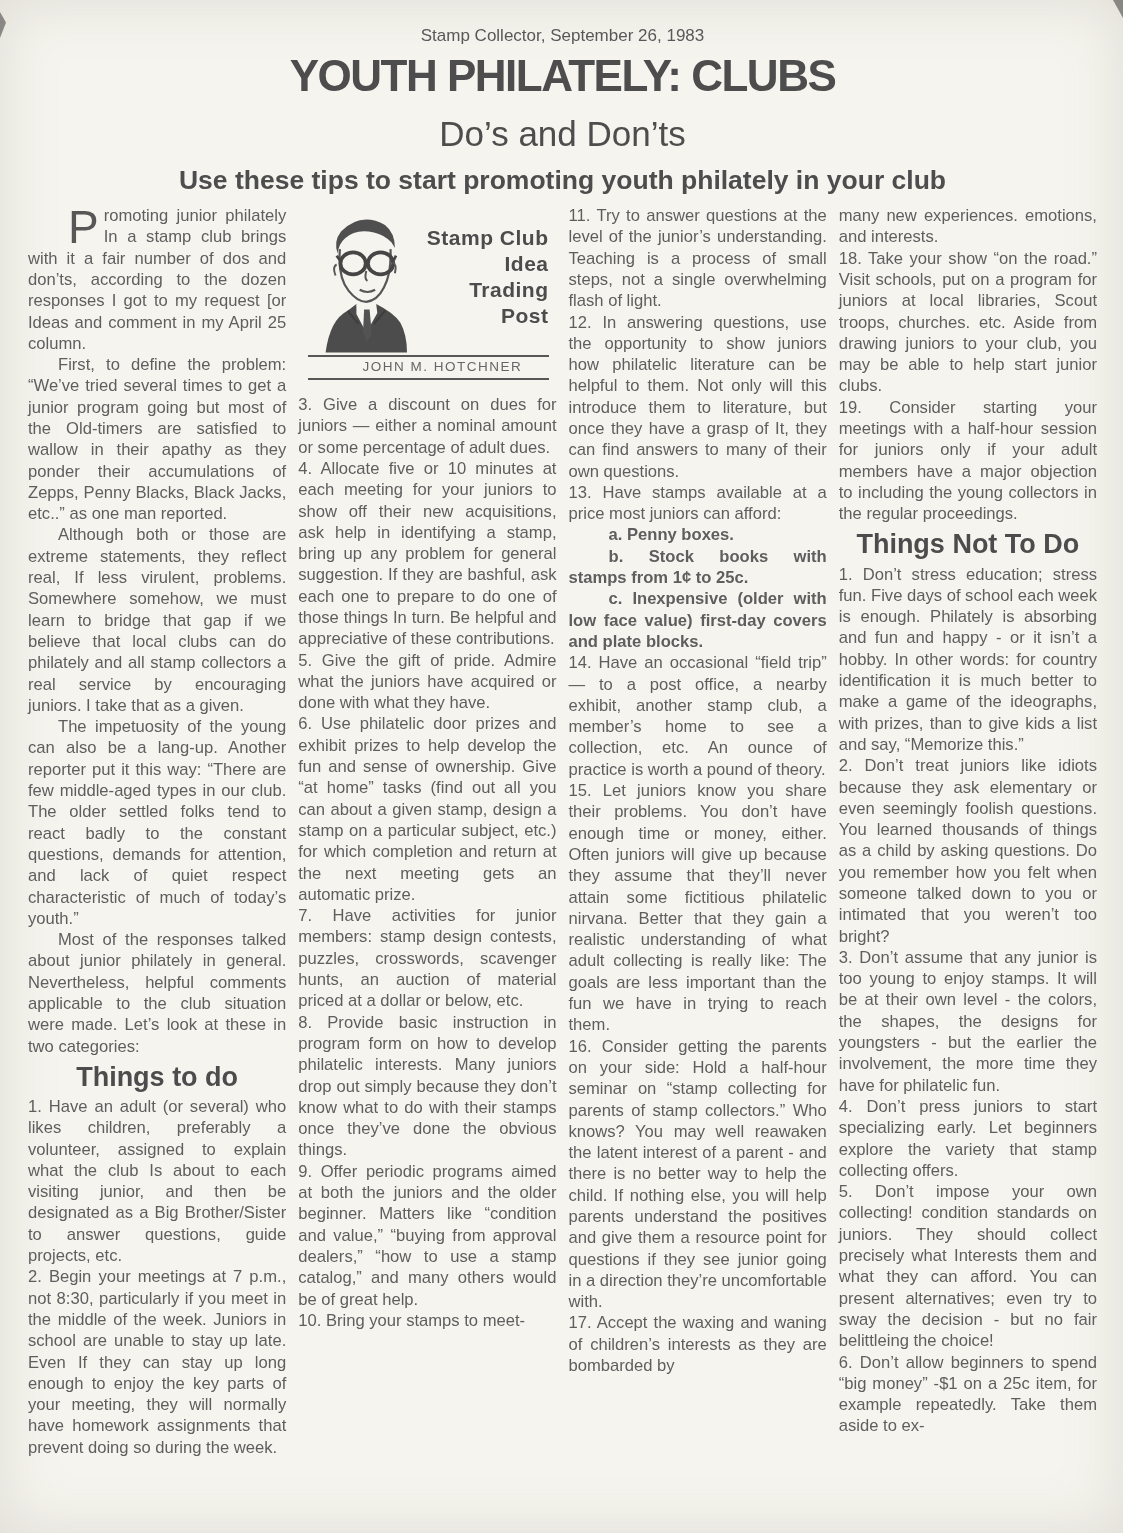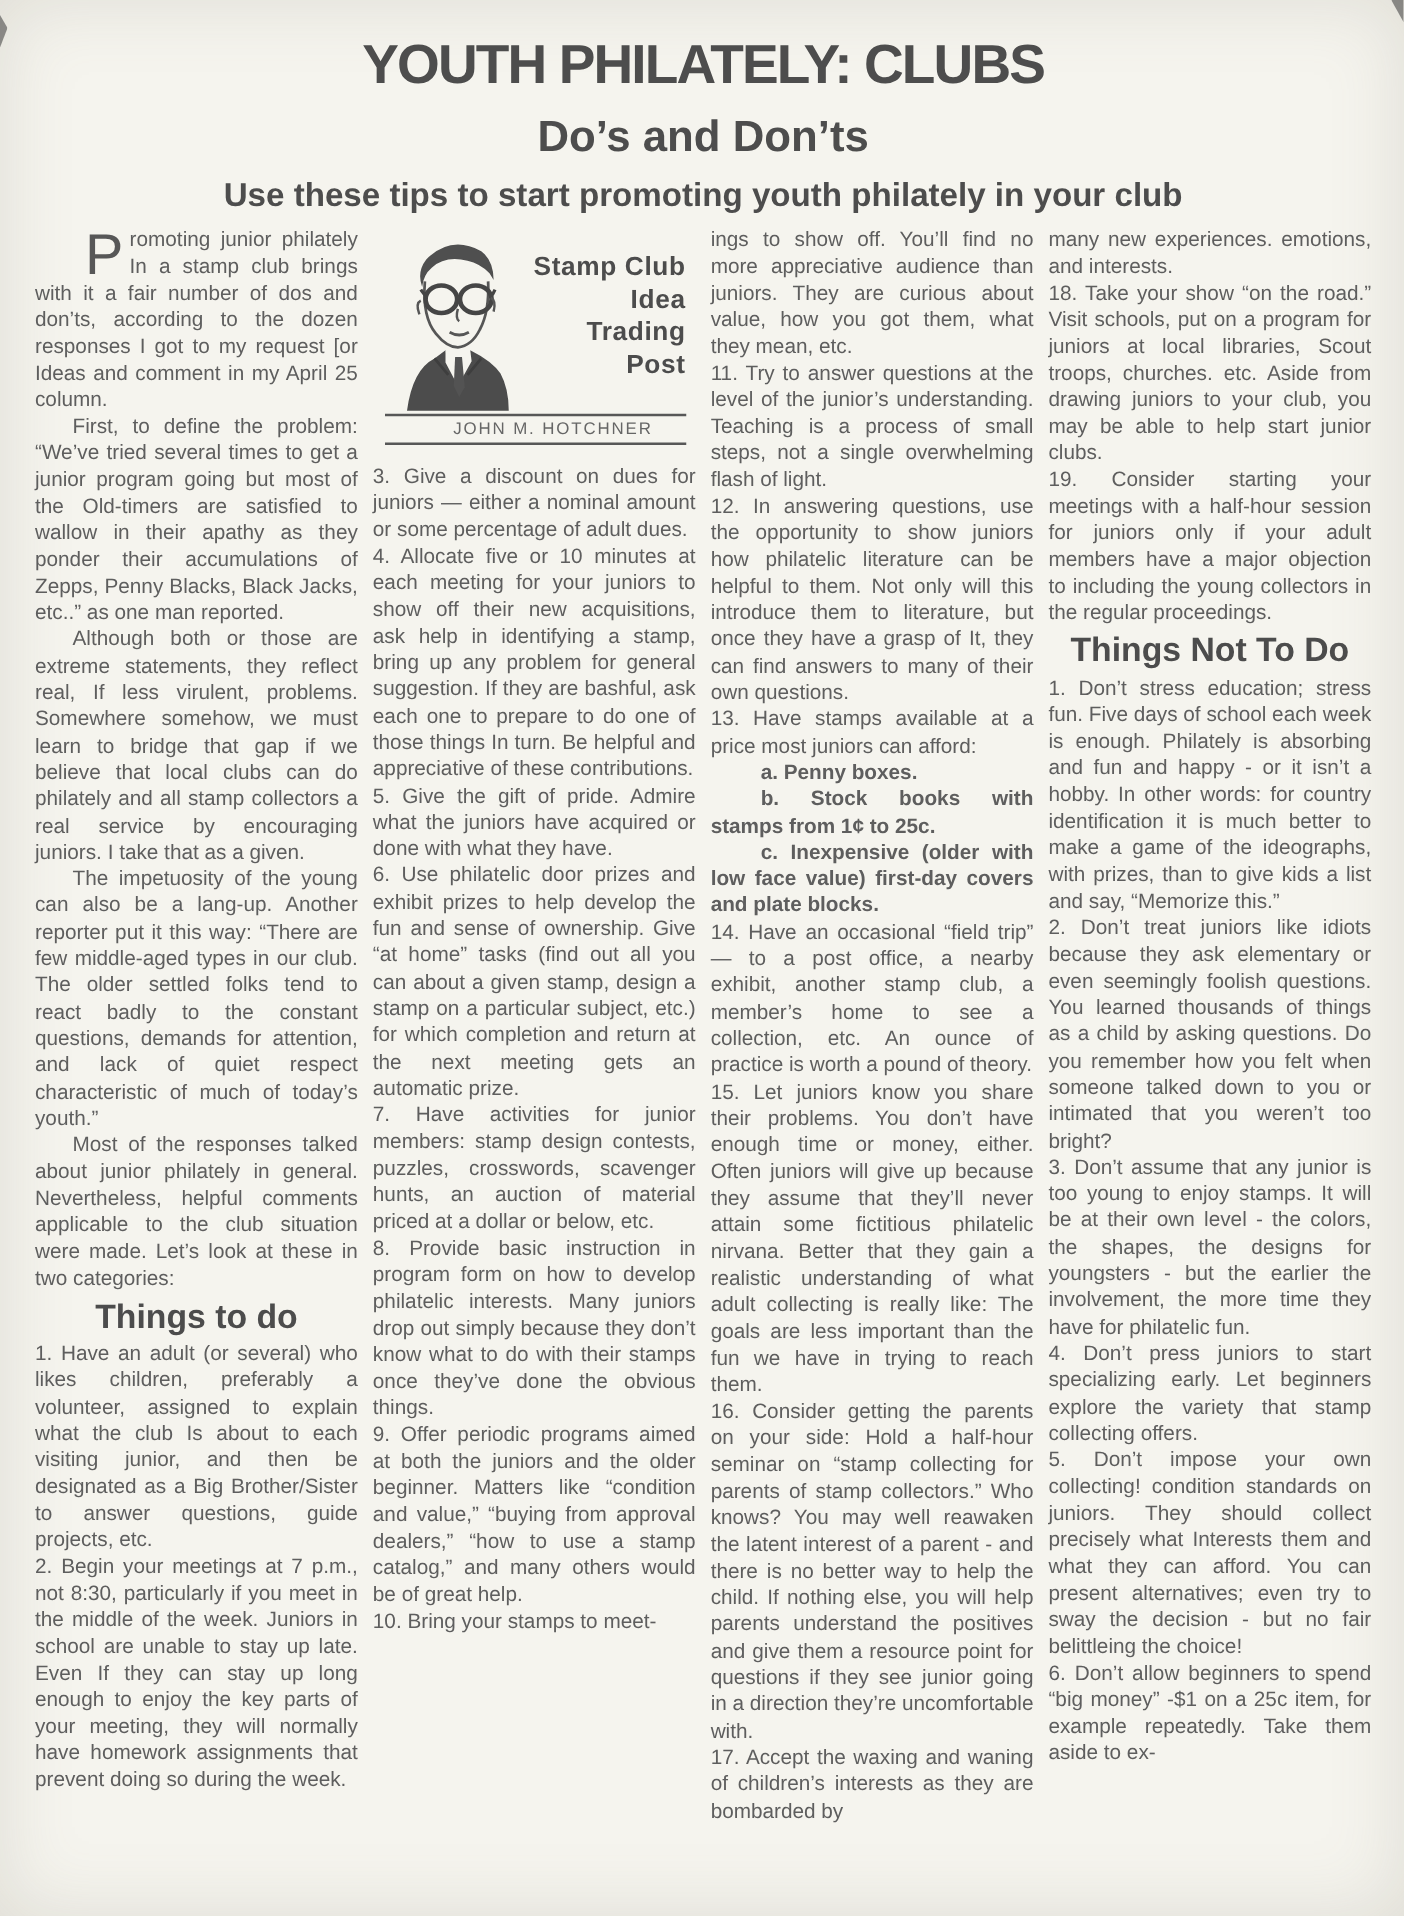--- a/index.html
+++ b/index.html
@@ -6,21 +6,21 @@
   body{
     width:1123px;height:1533px;overflow:hidden;
     background:#f5f4ee;
     font-family:"Liberation Sans", sans-serif;
     color:#5e5e5e;
     box-shadow:inset 0 0 60px rgba(120,115,100,.18);
   }
   .page{padding:22px 26px 0 28px;}
   .dateline{text-align:center;font-size:17px;color:#585858;margin:4px 0 0;}
   .title{text-align:center;font-size:44px;font-weight:bold;letter-spacing:-1.5px;color:#4d4d4d;margin:6px 0 15px;line-height:1.1;}
-  .subtitle{text-align:center;font-size:35px;font-weight:bold;color:#4d4d4d;margin:2px 0 0;line-height:1.1;}
+  .subtitle{text-align:center;font-size:35px;font-weight:normal;color:#4d4d4d;margin:2px 0 0;line-height:1.1;}
   .deck{text-align:center;font-size:26.5px;font-weight:bold;color:#4d4d4d;margin:12px 0 10px;line-height:1.1;}
   .cols{display:grid;grid-template-columns:repeat(4,1fr);column-gap:12px;align-items:start;}
   .col p{margin:0;font-size:16.6px;line-height:21.3px;text-align:justify;color:#5e5e5e;}
   p.indent{text-indent:30px;}
   p.subitem{text-indent:40px;font-weight:bold;}
   .sec-heading{text-align:center;font-weight:bold;font-size:27px;color:#4c4c4c;margin:5px 0 3px;line-height:1.15;}
   .dropcap{float:left;font-size:46px;line-height:38px;margin:3px 5px 0 40px;color:#575757;font-weight:400;}
 
   
   .masthead{margin:4px 8px 14px 10px;}
@@ -36,20 +36,21 @@
   .corner.tr{right:0;top:0;width:10px;height:18px;clip-path:polygon(100% 0,0 0,100% 100%);}
 </style>
 </head>
 <body>
 
 <div class="corner tl"></div>
 <div class="corner tr"></div>
 
 <div class="page">
 
+  <div class="dateline">Stamp Collector, September 26, 1983</div>
   <div class="title">YOUTH PHILATELY: CLUBS</div>
   <div class="subtitle">Do’s and Don’ts</div>
   <div class="deck">Use these tips to start promoting youth philately in your club</div>
 
   <div class="cols">
 
     <div class="col">
       <p><span class="dropcap">P</span><span>romoting junior philately In a stamp club brings with it a fair number of dos and don’ts, according to the dozen responses I got to my request [or Ideas and comment in my April 25 column.</span></p>
       <p class="indent">First, to define the problem: “We’ve tried several times to get a junior program going but most of the Old-timers are satisfied to wallow in their apathy as they ponder their accumulations of Zepps, Penny Blacks, Black Jacks, etc..” as one man reported.</p>
       <p class="indent">Although both or those are extreme statements, they reflect real, If less virulent, problems. Somewhere somehow, we must learn to bridge that gap if we believe that local clubs can do philately and all stamp collectors a real service by encouraging juniors. I take that as a given.</p>
@@ -93,21 +94,20 @@
       <p>4.  Allocate five or 10 minutes at each meeting for your juniors to show off their new acquisitions, ask help in identifying a stamp, bring up any problem for general suggestion. If they are bashful, ask each one to prepare to do one of those things In turn. Be helpful and appreciative of these contributions.</p>
       <p>5.  Give the gift of pride. Admire what the juniors have acquired or done with what they have.</p>
       <p>6.  Use philatelic door prizes and exhibit prizes to help develop the fun and sense of ownership. Give “at home” tasks (find out all you can about a given stamp, design a stamp on a particular subject, etc.) for which completion and return at the next meeting gets an automatic prize.</p>
       <p>7.  Have activities for junior members: stamp design contests, puzzles, crosswords, scavenger hunts, an auction of material priced at a dollar or below, etc.</p>
       <p>8.  Provide basic instruction in program form on how to develop philatelic interests. Many juniors drop out simply because they don’t know what to do with their stamps once they’ve done the obvious things.</p>
       <p>9.  Offer periodic programs aimed at both the juniors and the older beginner. Matters like “condition and value,” “buying from approval dealers,” “how to use a stamp catalog,” and many others would be of great help.</p>
       <p>10. Bring your stamps to meet-</p>
     </div>
 
     <div class="col">
-      <p>ings to show off. You’ll find no more appreciative audience than juniors. They are curious about value, how you got them, what they mean, etc.</p>
       <p>11. Try to answer questions at the level of the junior’s understanding. Teaching is a process of small steps, not a single overwhelming flash of light.</p>
       <p>12. In answering questions, use the opportunity to show juniors how philatelic literature can be helpful to them. Not only will this introduce them to literature, but once they have a grasp of It, they can find answers to many of their own questions.</p>
       <p>13. Have stamps available at a price most juniors can afford:</p>
       <p class="subitem">a.  Penny boxes.</p>
       <p class="subitem">b.  Stock books with stamps from 1¢ to 25c.</p>
       <p class="subitem">c.  Inexpensive (older with low face value) first-day covers and plate blocks.</p>
       <p>14. Have an occasional “field trip” — to a post office, a nearby exhibit, another stamp club, a member’s home to see a collection, etc. An ounce of practice is worth a pound of theory.</p>
       <p>15. Let juniors know you share their problems. You don’t have enough time or money, either. Often juniors will give up because they assume that they’ll never attain some fictitious philatelic nirvana. Better that they gain a realistic understanding of what adult collecting is really like: The goals are less important than the fun we have in trying to reach them.</p>
       <p>16. Consider getting the parents on your side: Hold a half-hour seminar on “stamp collecting for parents of stamp collectors.” Who knows? You may well reawaken the latent interest of a parent - and there is no better way to help the child. If nothing else, you will help parents understand the positives and give them a resource point for questions if they see junior going in a direction they’re uncomfortable with.</p>
       <p>17. Accept the waxing and waning of children’s interests as they are bombarded by</p>

